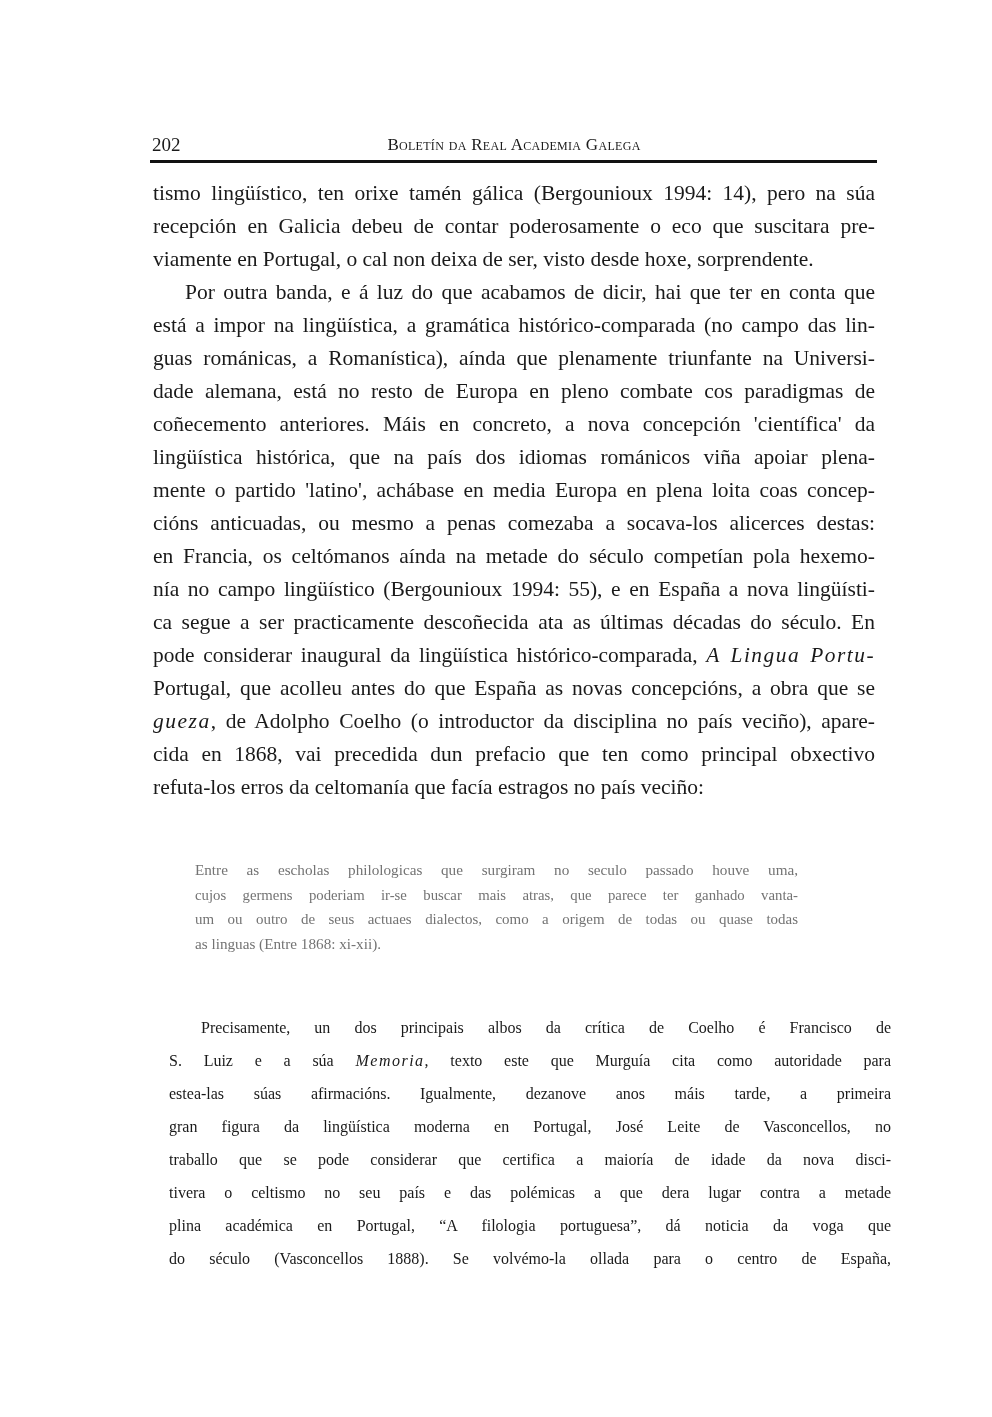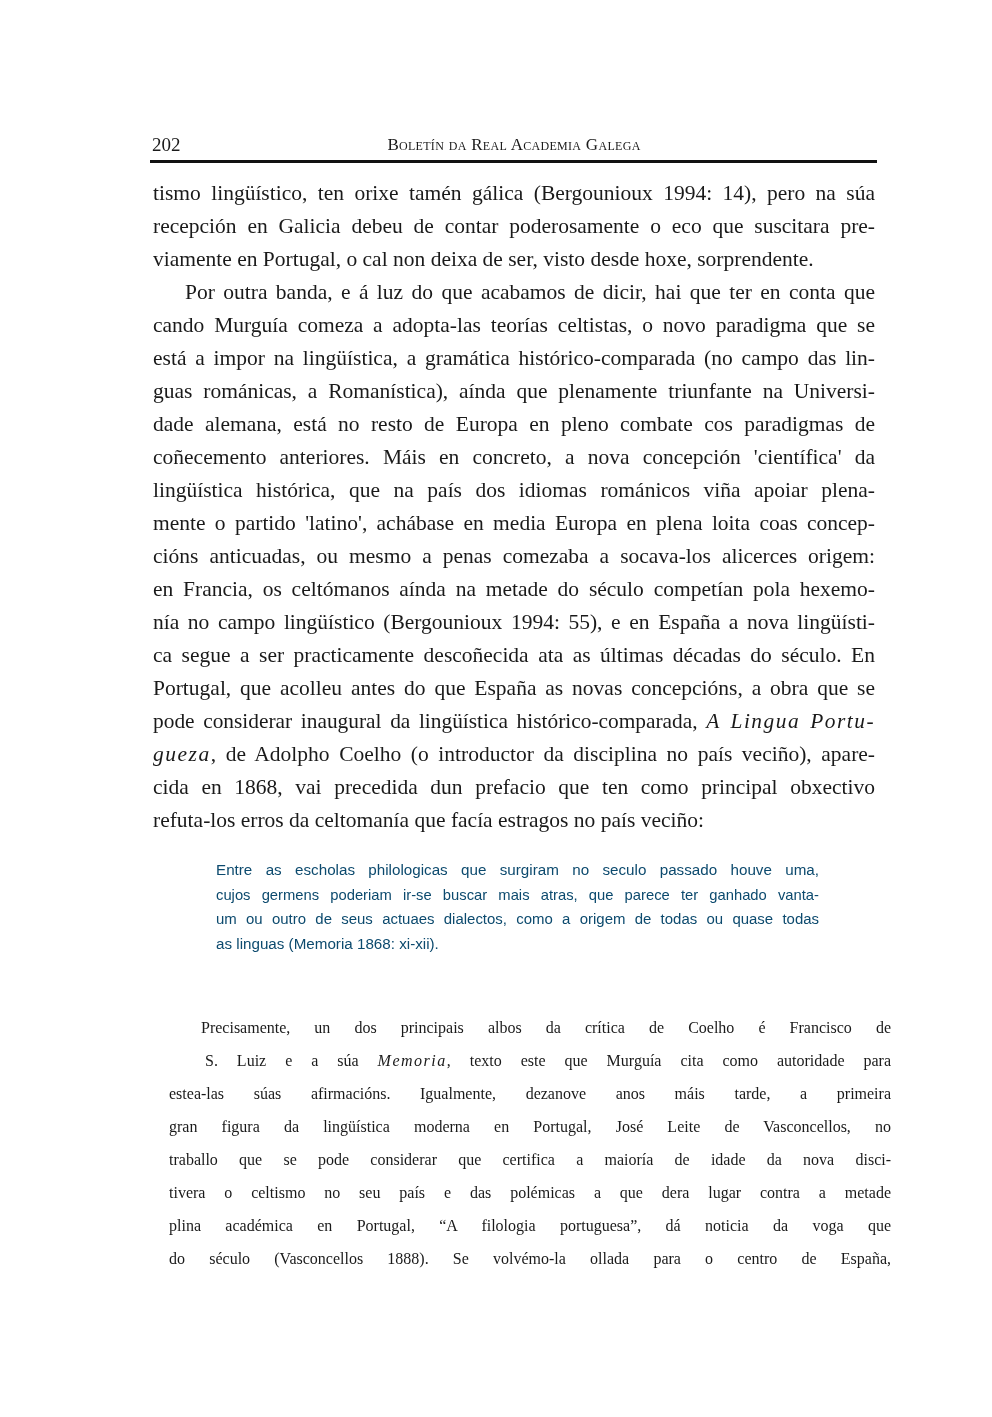--- a/index.html
+++ b/index.html
@@ -23,23 +23,23 @@
     position: absolute; left: 150px; top: 160px; width: 727px; height: 3px; background: #111;
   }
   .body-text {
     position: absolute; left: 153px; top: 177px; width: 722px;
     font-size: 21.5px; line-height: 33px; text-align: justify;
   }
   .line { display: block; text-align: justify; text-align-last: justify; white-space: nowrap; }
   .line.last { text-align-last: left; }
   em.title-ital { font-style: italic; letter-spacing: 1.5px; }
   .block-quote {
-    position: absolute; left: 216px; top: 858px; width: 603px;
-    font-size: 16px; line-height: 24.5px; color: #0c4a6e;
-    font-family: Liberation Sans, sans-serif;
+    position: absolute; left: 195px; top: 858px; width: 603px;
+    font-size: 16px; line-height: 24.5px; color: #737373;
+    font-family: Liberation Serif, serif;
   }
   .block-quote .line { font-size: 15.2px; }
   .para3 { position: absolute; left: 169px; top: 1011px; width: 722px; font-size: 16px; line-height: 33px; font-family: Liberation Serif, serif; }
 </style>
 </head>
 <body>
 
 <div class="page">
 
   <div class="running-head">
@@ -49,49 +49,48 @@
   <div class="head-rule"></div>
 
   <div class="body-text">
     <div>
       <span class="line" style="white-space: normal;">tismo lingüístico, ten orixe tamén gálica (Bergounioux 1994: 14), pero na súa</span>
       <span class="line" style="white-space: normal;">recepción en Galicia debeu de contar poderosamente o eco que suscitara pre-</span>
       <span class="line last" style="white-space: nowrap;">viamente en Portugal, o cal non deixa de ser, visto desde hoxe, sorprendente.</span>
     </div>
     <div>
       <span class="line" style="padding-left: 32px; white-space: normal;">Por outra banda, e á luz do que acabamos de dicir, hai que ter en conta que</span>
-      <span class="line" style="white-space: normal;">cando Murguía comeza a adopta-las teorías celtistas, o novo paradigma que se</span>
       <span class="line" style="white-space: normal;">está a impor na lingüística, a gramática histórico-comparada (no campo das lin-</span>
       <span class="line" style="white-space: normal;">guas románicas, a Romanística), aínda que plenamente triunfante na Universi-</span>
       <span class="line" style="white-space: normal;">dade alemana, está no resto de Europa en pleno combate cos paradigmas de</span>
       <span class="line" style="white-space: normal;">coñecemento anteriores. Máis en concreto, a nova concepción 'científica' da</span>
       <span class="line" style="white-space: normal;">lingüística histórica, que na país dos idiomas románicos viña apoiar plena-</span>
       <span class="line" style="white-space: normal;">mente o partido 'latino', achábase en media Europa en plena loita coas concep-</span>
-      <span class="line" style="white-space: normal;">cións anticuadas, ou mesmo a penas comezaba a socava-los alicerces origem:</span>
+      <span class="line" style="white-space: normal;">cións anticuadas, ou mesmo a penas comezaba a socava-los alicerces destas:</span>
       <span class="line" style="white-space: normal;">en Francia, os celtómanos aínda na metade do século competían pola hexemo-</span>
       <span class="line" style="white-space: normal;">nía no campo lingüístico (Bergounioux 1994: 55), e en España a nova lingüísti-</span>
       <span class="line" style="white-space: normal;">ca segue a ser practicamente descoñecida ata as últimas décadas do século. En</span>
+      <span class="line" style="white-space: normal; font-size: 21.392px;"><span>pode considerar inaugural da lingüística histórico-comparada, </span><em class="title-ital">A Lingua Portu-</em></span>
       <span class="line" style="white-space: normal;">Portugal, que acolleu antes do que España as novas concepcións, a obra que se</span>
-      <span class="line" style="white-space: normal; font-size: 21.392px;"><span>pode considerar inaugural da lingüística histórico-comparada, </span><em class="title-ital">A Lingua Portu-</em></span>
       <span class="line" style="white-space: normal;"><em class="title-ital">gueza</em><span>, de Adolpho Coelho (o introductor da disciplina no país veciño), apare-</span></span>
       <span class="line" style="white-space: normal;">cida en 1868, vai precedida dun prefacio que ten como principal obxectivo</span>
       <span class="line last" style="white-space: nowrap;">refuta-los erros da celtomanía que facía estragos no país veciño:</span>
     </div>
   </div>
 
   <div class="block-quote">
     <span class="line" style="white-space: normal;">Entre as escholas philologicas que surgiram no seculo passado houve uma,</span>
     <span class="line" style="white-space: normal; font-size: 14.7853px;">cujos germens poderiam ir-se buscar mais atras, que parece ter ganhado vanta-</span>
     <span class="line" style="white-space: normal; font-size: 14.9612px;">um ou outro de seus actuaes dialectos, como a origem de todas ou quase todas</span>
-    <span class="line last" style="white-space: nowrap;">as linguas (Memoria 1868: xi-xii).</span>
+    <span class="line last" style="white-space: nowrap;">as linguas (Entre 1868: xi-xii).</span>
   </div>
 
   <div class="para3">
     <span class="line" style="padding-left: 32px; white-space: normal;">Precisamente, un dos principais albos da crítica de Coelho é Francisco de</span>
-    <span class="line" style="white-space: normal; margin-left: 36px;"><span>S. Luiz e a súa </span><em class="title-ital">Memoria</em><span>, texto este que Murguía cita como autoridade para</span></span>
+    <span class="line" style="white-space: normal;"><span>S. Luiz e a súa </span><em class="title-ital">Memoria</em><span>, texto este que Murguía cita como autoridade para</span></span>
     <span class="line" style="white-space: normal;">estea-las súas afirmacións. Igualmente, dezanove anos máis tarde, a primeira</span>
     <span class="line" style="white-space: normal;">gran figura da lingüística moderna en Portugal, José Leite de Vasconcellos, no</span>
     <span class="line" style="white-space: normal;">traballo que se pode considerar que certifica a maioría de idade da nova disci-</span>
     <span class="line" style="white-space: normal;">tivera o celtismo no seu país e das polémicas a que dera lugar contra a metade</span>
     <span class="line" style="white-space: normal;">plina académica en Portugal, “A filologia portuguesa”, dá noticia da voga que</span>
     <span class="line" style="white-space: normal;">do século (Vasconcellos 1888). Se volvémo-la ollada para o centro de España,</span>
   </div>
 
 </div>
 

